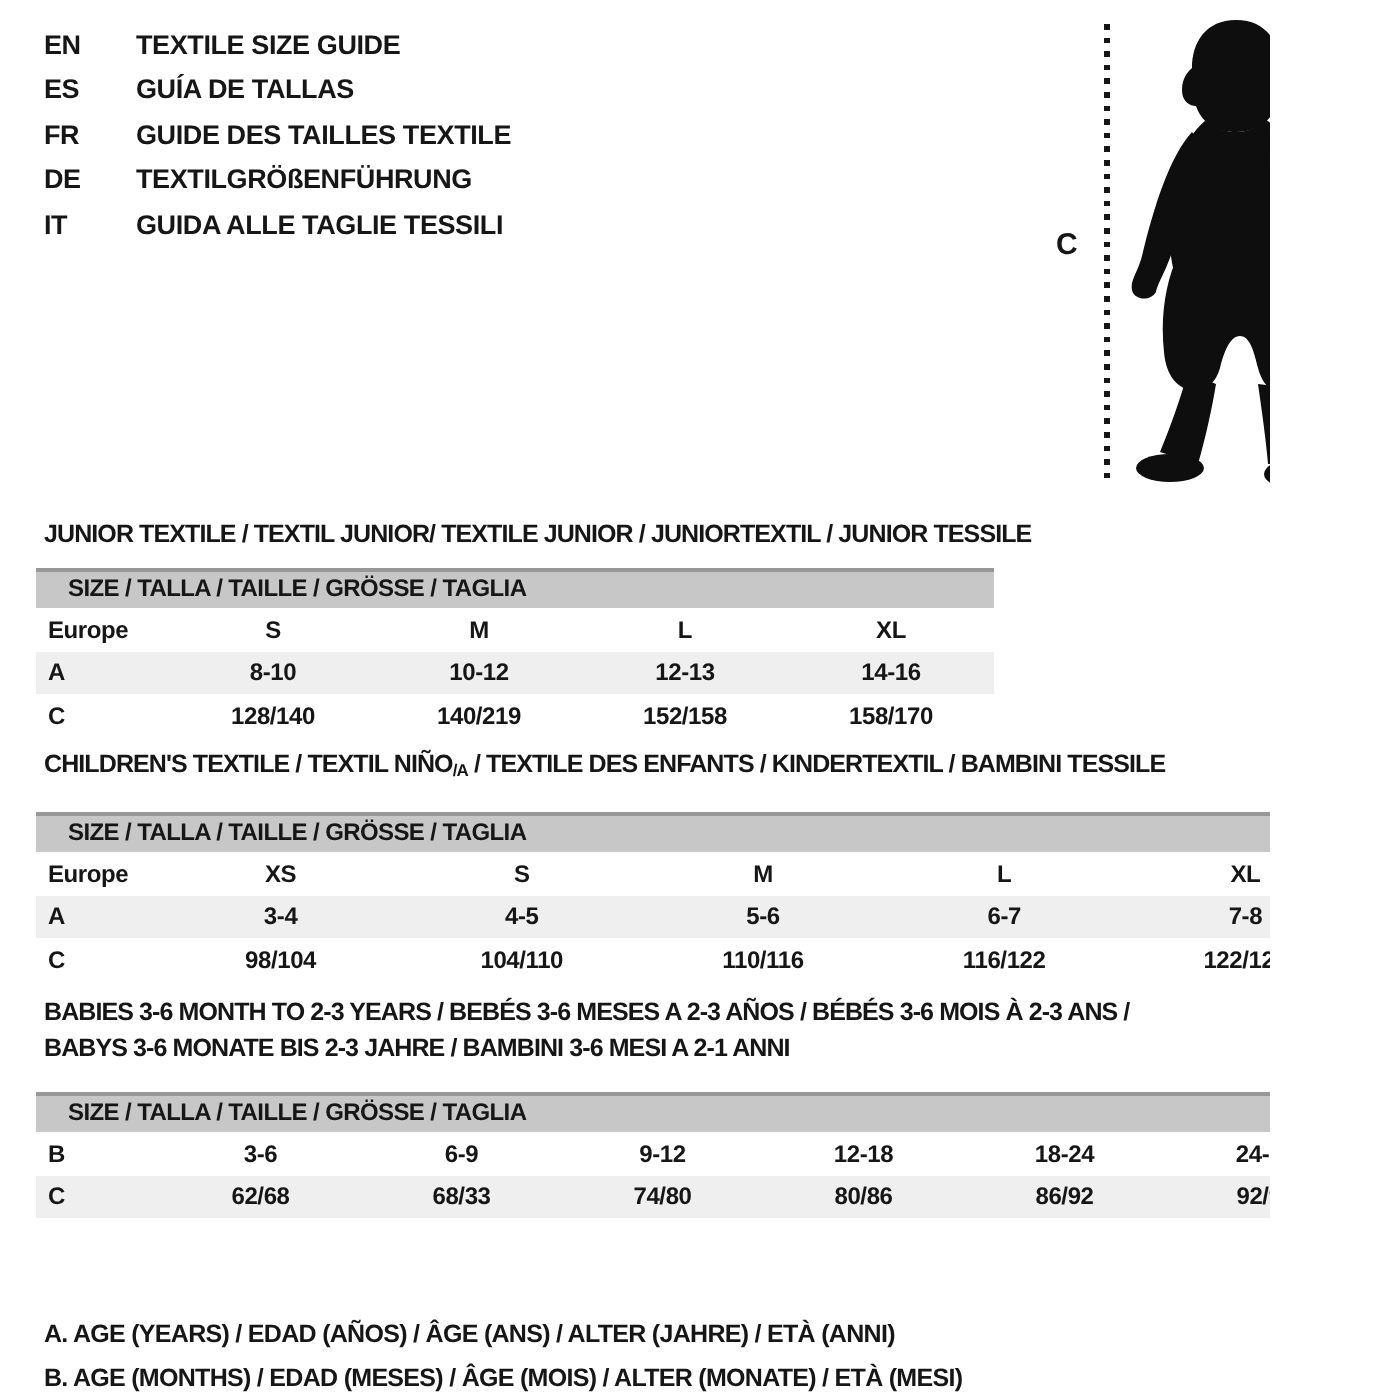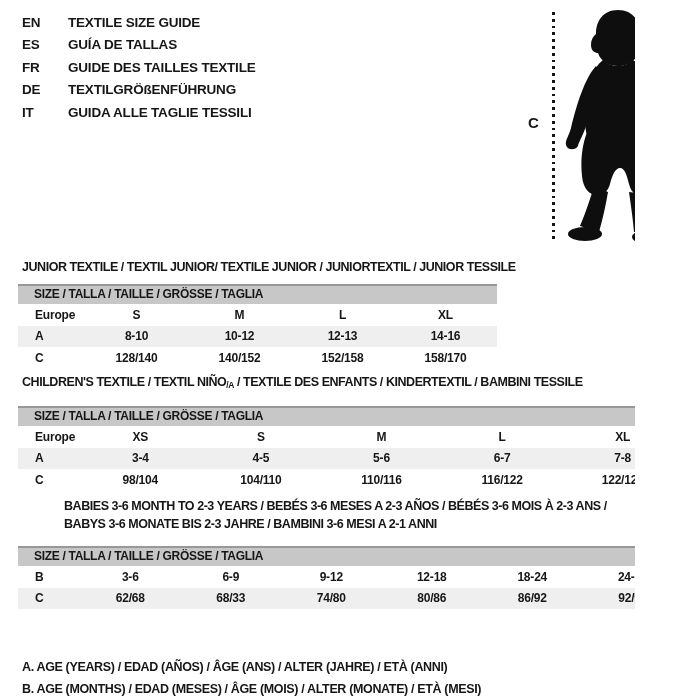--- a/index.html
+++ b/index.html
@@ -31,24 +31,24 @@
   .t1{width:479px;} .t2{width:665px;} .t3{width:665px;}
   .bar{
     box-sizing:border-box; height:20px; background:var(--bar);
     border-top:2px solid var(--bar-border);
     font-size:12px; line-height:17px; padding-left:16px; letter-spacing:-0.3px;
   }
   .row{display:grid; align-items:center; height:21.5px; font-size:12px;}
   .t1 .row{grid-template-columns:67px repeat(4,1fr);}
   .t2 .row{grid-template-columns:62px repeat(5,1fr);}
   .t3 .row{grid-template-columns:62px repeat(6,1fr);}
-  .row .lab{padding-left:6px;margin-left:11px;}
+  .row .lab{padding-left:6px;}
   .row .val{text-align:center;}
   .shaded{background:var(--shade);}
-  .two-line{line-height:17.5px;margin-left:42px;}
+  .two-line{line-height:17.5px;}
   
   .footnotes{position:absolute; left:22px; top:628px; font-size:12.5px; line-height:22px; letter-spacing:-0.35px;margin-top:28px;}
 </style>
 </head>
 <body>
 
 <div class="page">
 
   <div class="lang-block">
     <div class="lang-row">
@@ -102,21 +102,21 @@
     <div class="row shaded">
       <span class="lab">A</span>
       <span class="val">8-10</span>
       <span class="val">10-12</span>
       <span class="val">12-13</span>
       <span class="val">14-16</span>
     </div>
     <div class="row">
       <span class="lab">C</span>
       <span class="val">128/140</span>
-      <span class="val">140/152</span>
+      <span class="val">140/219</span>
       <span class="val">152/158</span>
       <span class="val">158/170</span>
     </div>
   </div>
 
   <div class="tbl-title" style="top:375px"><span>CHILDREN'S TEXTILE / TEXTIL NIÑO</span><span class="sub">/A</span><span> / TEXTILE DES ENFANTS / KINDERTEXTIL / BAMBINI TESSILE</span></div>
   <div class="tbl t2" style="top:406px">
     <div class="bar">SIZE / TALLA / TAILLE / GRÖSSE / TAGLIA</div>
     <div class="row">
       <span class="lab">Europe</span>

